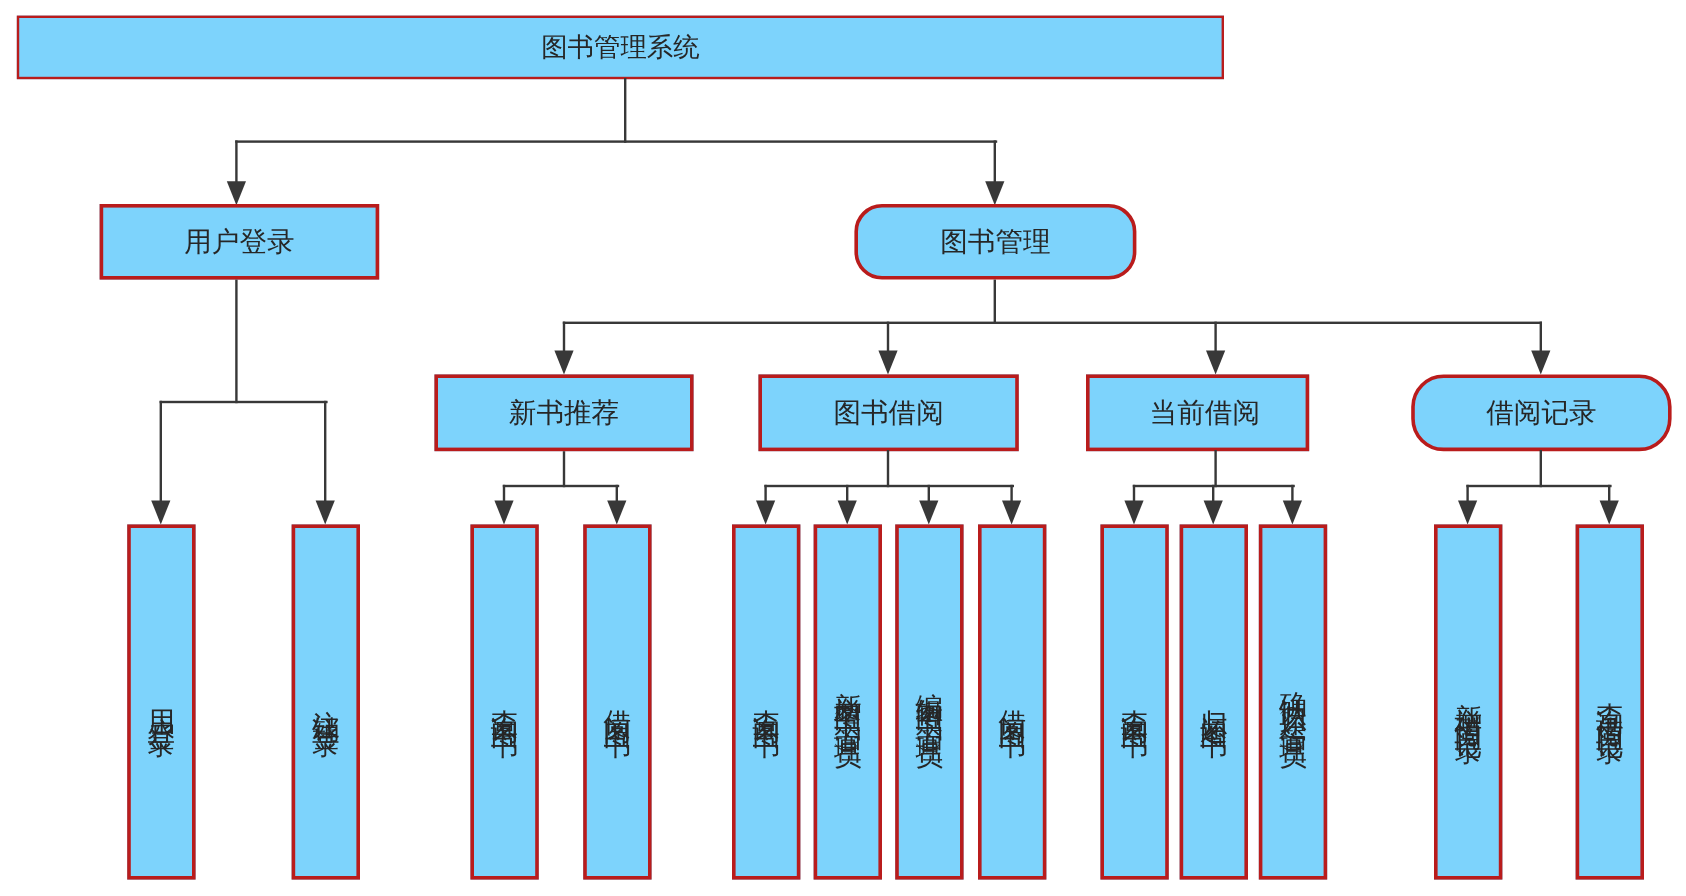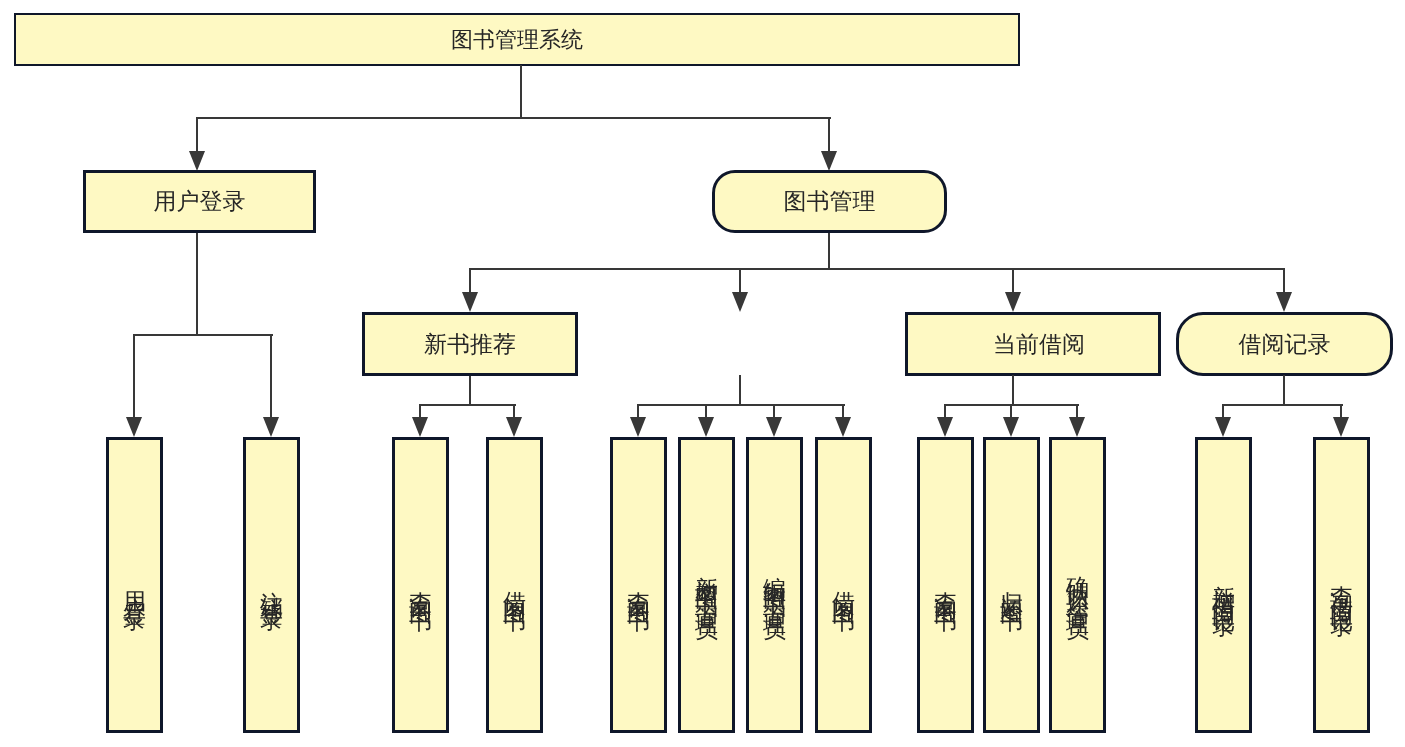--- a/index.html
+++ b/index.html
@@ -11,22 +11,22 @@
   .canvas {
     position: relative;
     width: 1405px;
     height: 747px;
     background: #ffffff;
     overflow: hidden;
   }
   .box {
     position: absolute;
     box-sizing: border-box;
-    background: #fef9c3;
-    border: 3px solid #0f172a;
+    background: #7dd3fc;
+    border: 3px solid #b91c1c;
     display: flex;
     align-items: center;
     justify-content: center;
     color: #262626;
     font-size: 23px;
     text-align: left;
     white-space: nowrap;
   }
   .box.root { border-width: 2px; font-size: 22px; }
   .box.v {
@@ -86,21 +86,22 @@
   <div class="line" style="left:469px; top:268px; width:2px; height:27px;"></div>
   <div class="line" style="left:739px; top:268px; width:2px; height:27px;"></div>
   <div class="line" style="left:1012px; top:268px; width:2px; height:27px;"></div>
   <div class="line" style="left:1283px; top:268px; width:2px; height:27px;"></div>
   <div class="arrow" style="left:462px; top:292px;"></div>
   <div class="arrow" style="left:732px; top:292px;"></div>
   <div class="arrow" style="left:1005px; top:292px;"></div>
   <div class="arrow" style="left:1276px; top:292px;"></div>
 
   <div class="box" style="left:362px; top:312px; width:216px; height:64px;">新书推荐</div>
-  <div class="box" style="left:905px; top:312px; width:256px; height:64px;padding-left:12px;">当前借阅</div>
+  <div class="box" style="left:632px; top:312px; width:217px; height:64px;">图书借阅</div>
+  <div class="box" style="left:905px; top:312px; width:186px; height:64px;padding-left:12px;">当前借阅</div>
   <div class="box" style="left:1176px; top:312px; width:217px; height:64px;border-radius:27px;">借阅记录</div>
 
   <div class="line" style="left:469px; top:376px; width:2px; height:30px;"></div>
   <div class="line" style="left:419px; top:404px; width:97px; height:2px;"></div>
   <div class="line" style="left:419px; top:404px; width:2px; height:18px;"></div>
   <div class="line" style="left:513px; top:404px; width:2px; height:18px;"></div>
   <div class="arrow" style="left:412px; top:417px;"></div>
   <div class="arrow" style="left:506px; top:417px;"></div>
 
   <div class="line" style="left:739px; top:375px; width:2px; height:31px;"></div>

